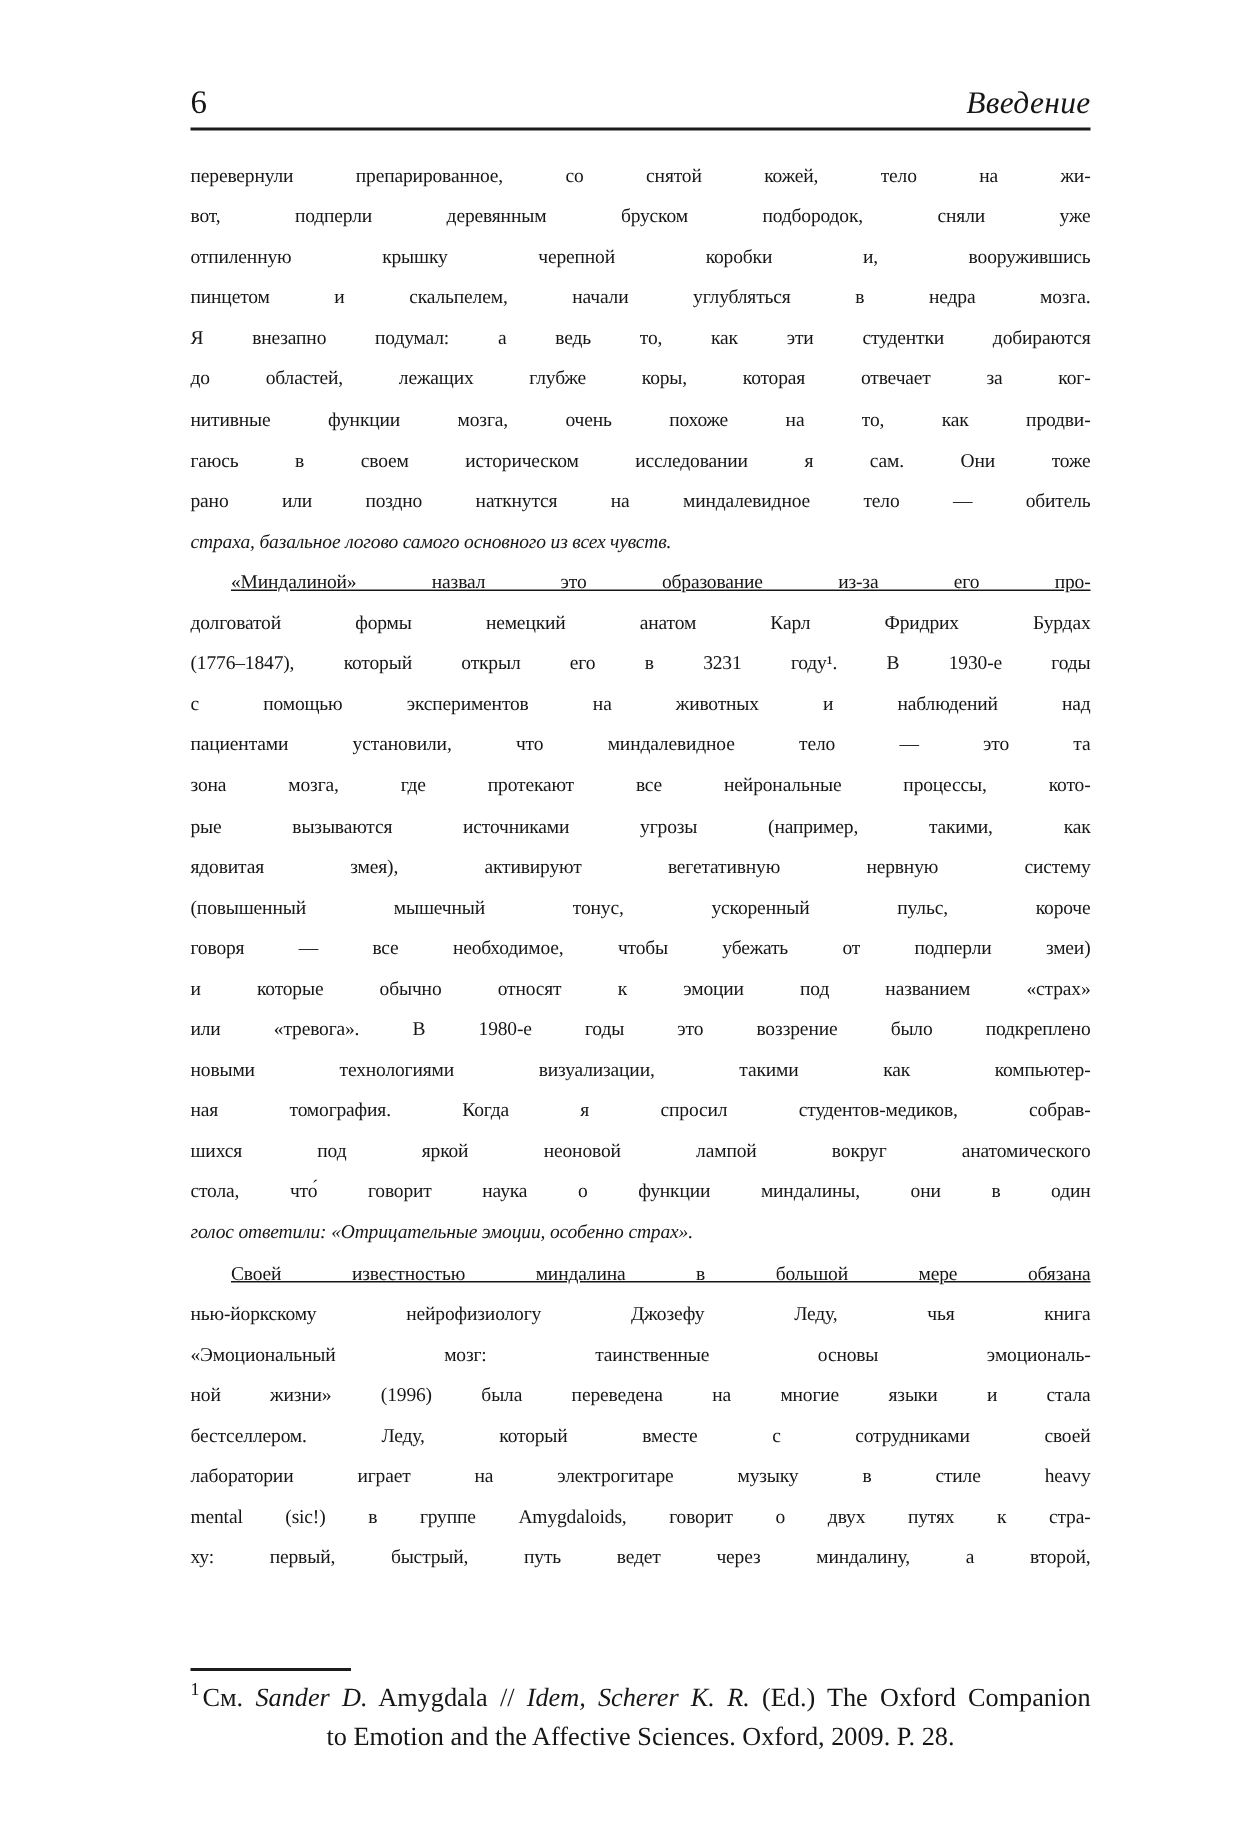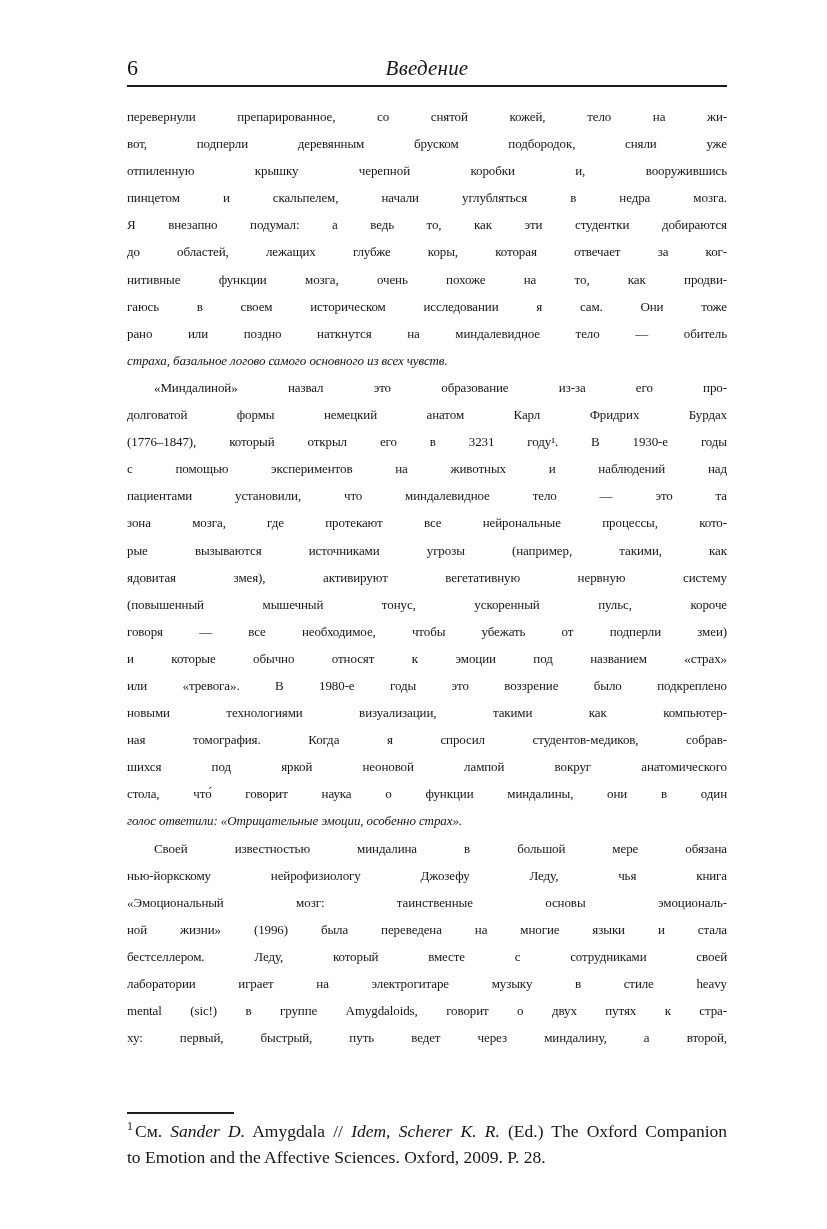--- a/index.html
+++ b/index.html
@@ -32,21 +32,21 @@
     position: absolute;
     left: 0;
     bottom: 4px;
     font-size: 22px;
   }
   .running-head {
     position: absolute;
     left: 0;
     right: 0;
     bottom: 4px;
-    text-align: center;
+    text-align: right;
     font-style: italic;
     letter-spacing: 0.2px;
   }
   
   .body-text {
     top: 103px;
     font-size: 13px;
     line-height: 27.1px;
     letter-spacing: -0.1px;
   }
@@ -54,39 +54,40 @@
     text-align: justify;
     text-align-last: justify;
     white-space: normal;
   }
   .line.last {
     text-align-last: left;
     font-style: italic;
   }
   .line.indent {
     text-indent: 27px;
+    text-decoration: underline;
   }
   
   .footnote {
     top: 1112px;
     font-size: 17.5px;
     line-height: 25.5px;
   }
   .footnote-rule {
     width: 107px;
     height: 0;
     border-top: 2px solid #1c1c1c;
     margin-bottom: 5px;
   }
   .fn-line1 {
     text-align: justify;
     text-align-last: justify;
   }
   .fn-line2 {
-    text-align: left;
+    text-align: center;
   }
   .it {
     font-style: italic;
   }
   sup.fn-marker {
     font-size: 12px;
     line-height: 0;
     vertical-align: super;
     margin-right: 2px;
   }

